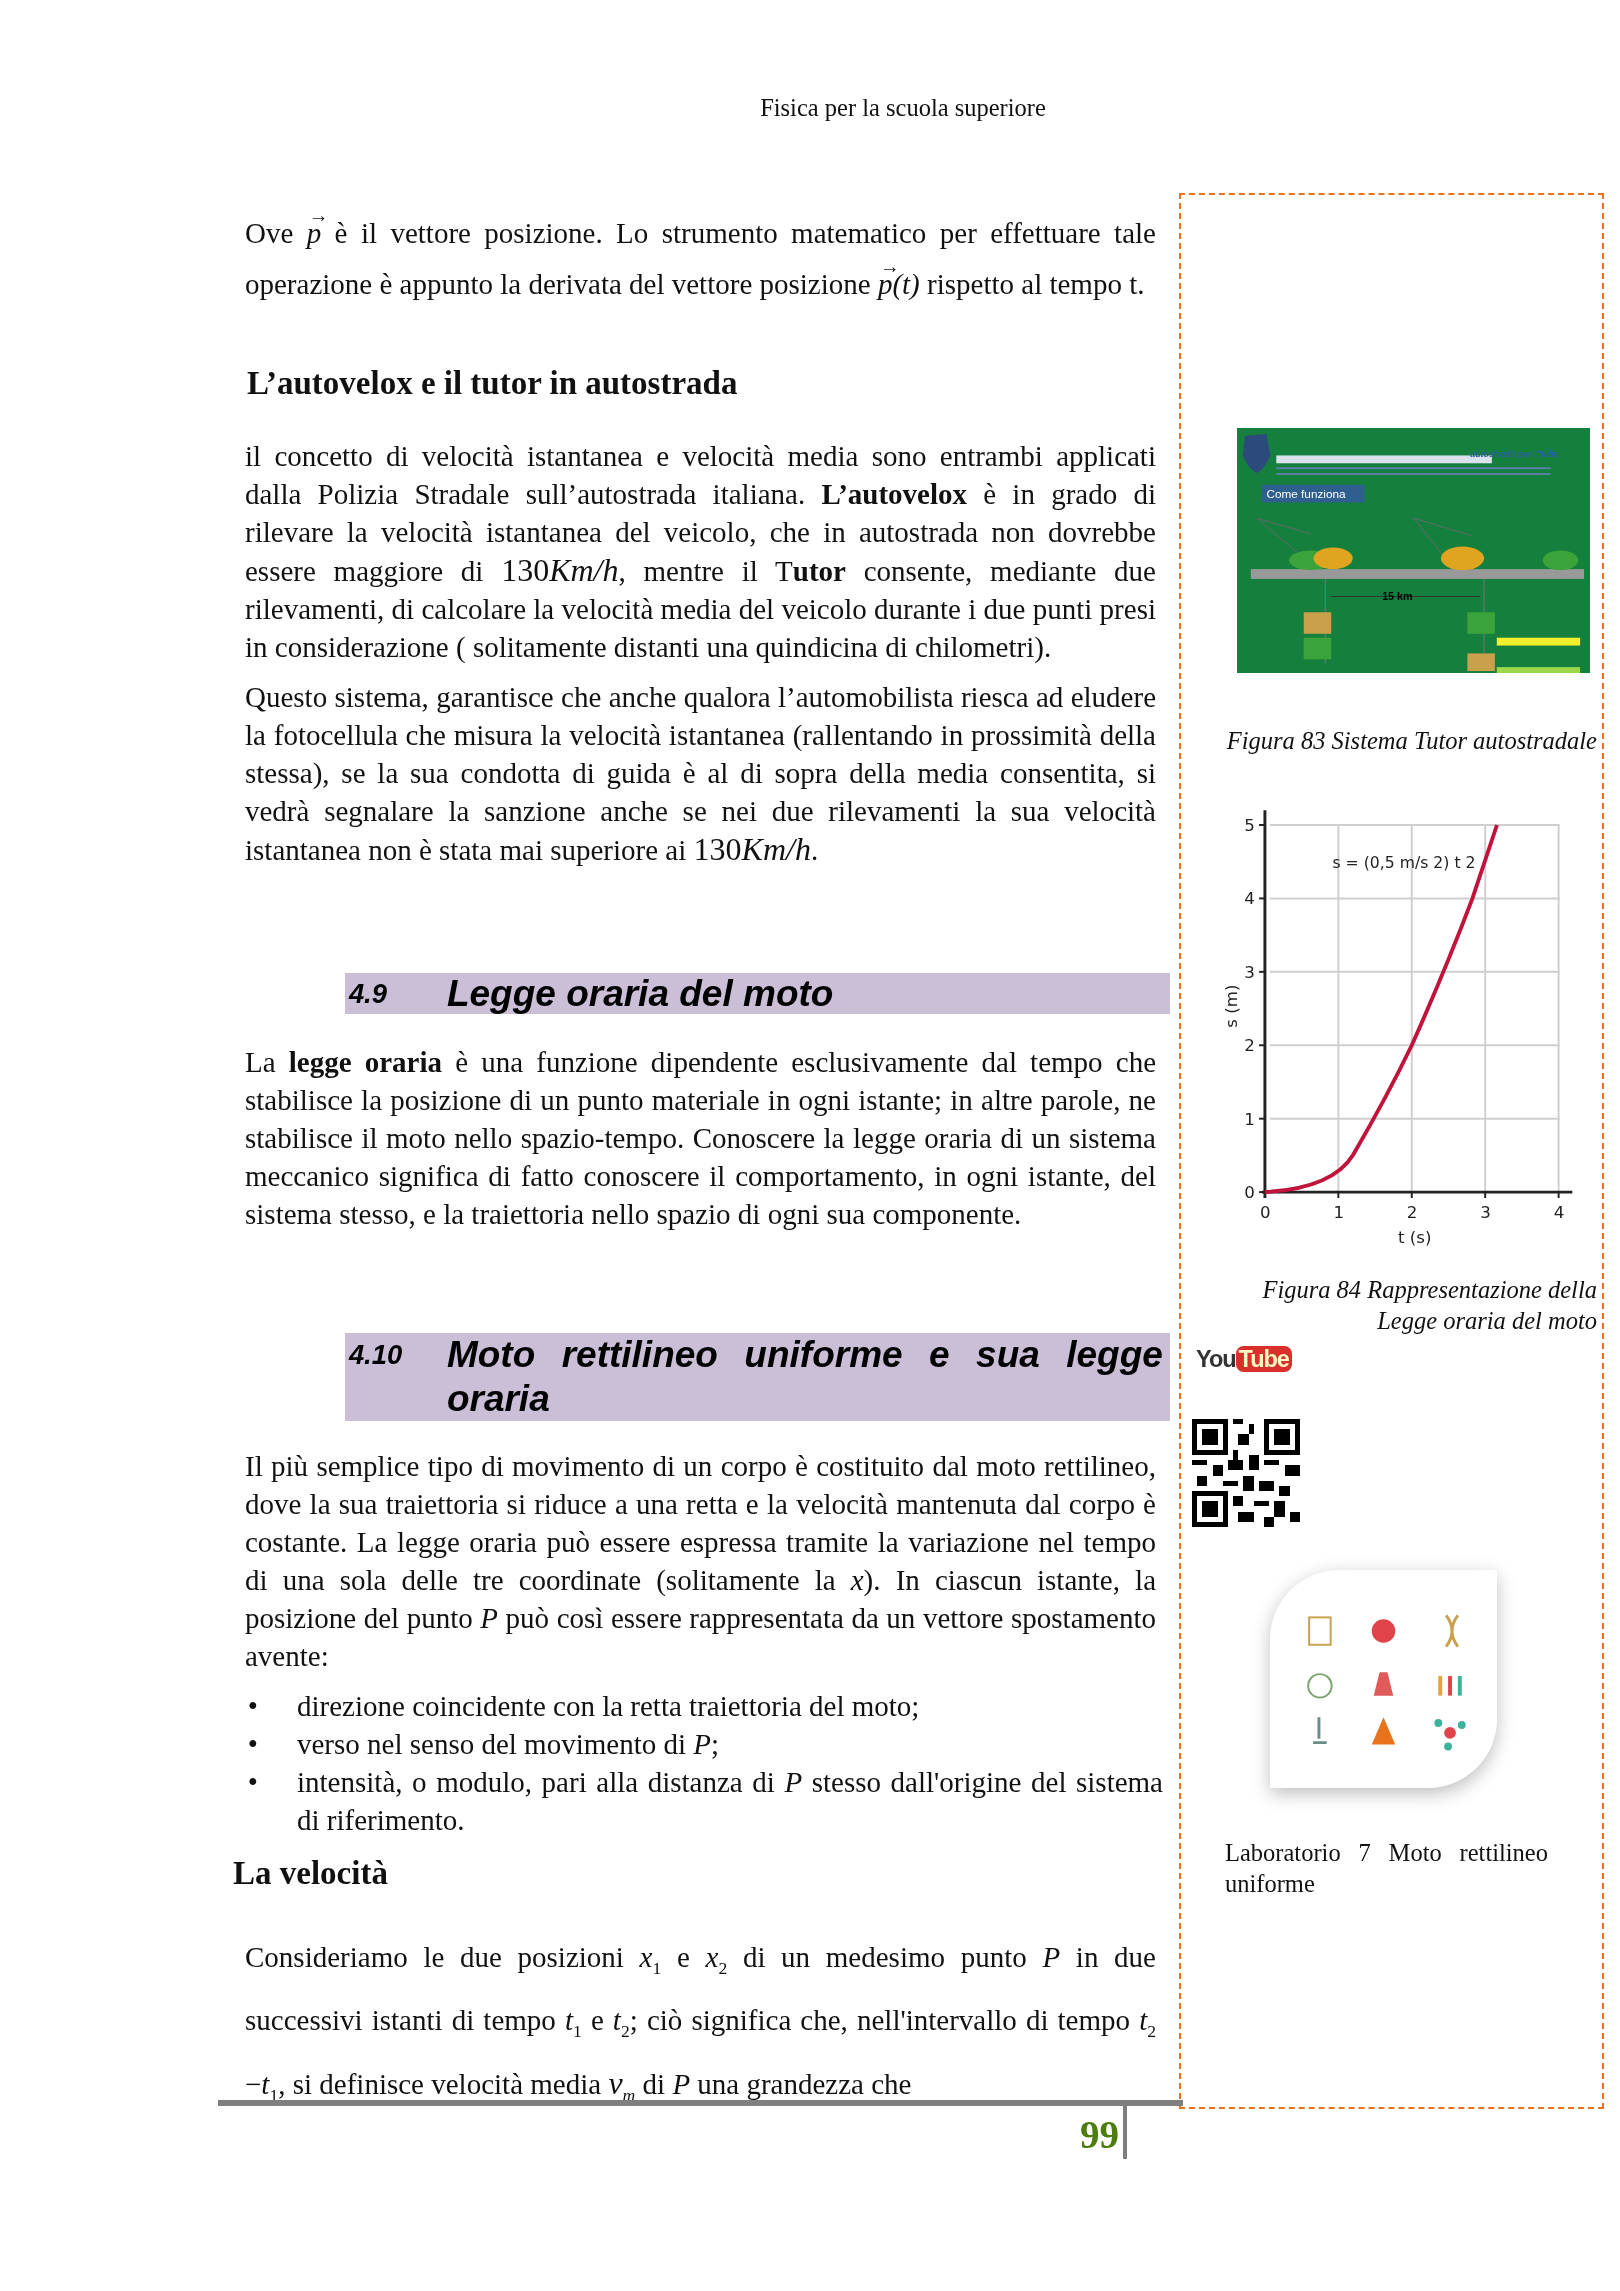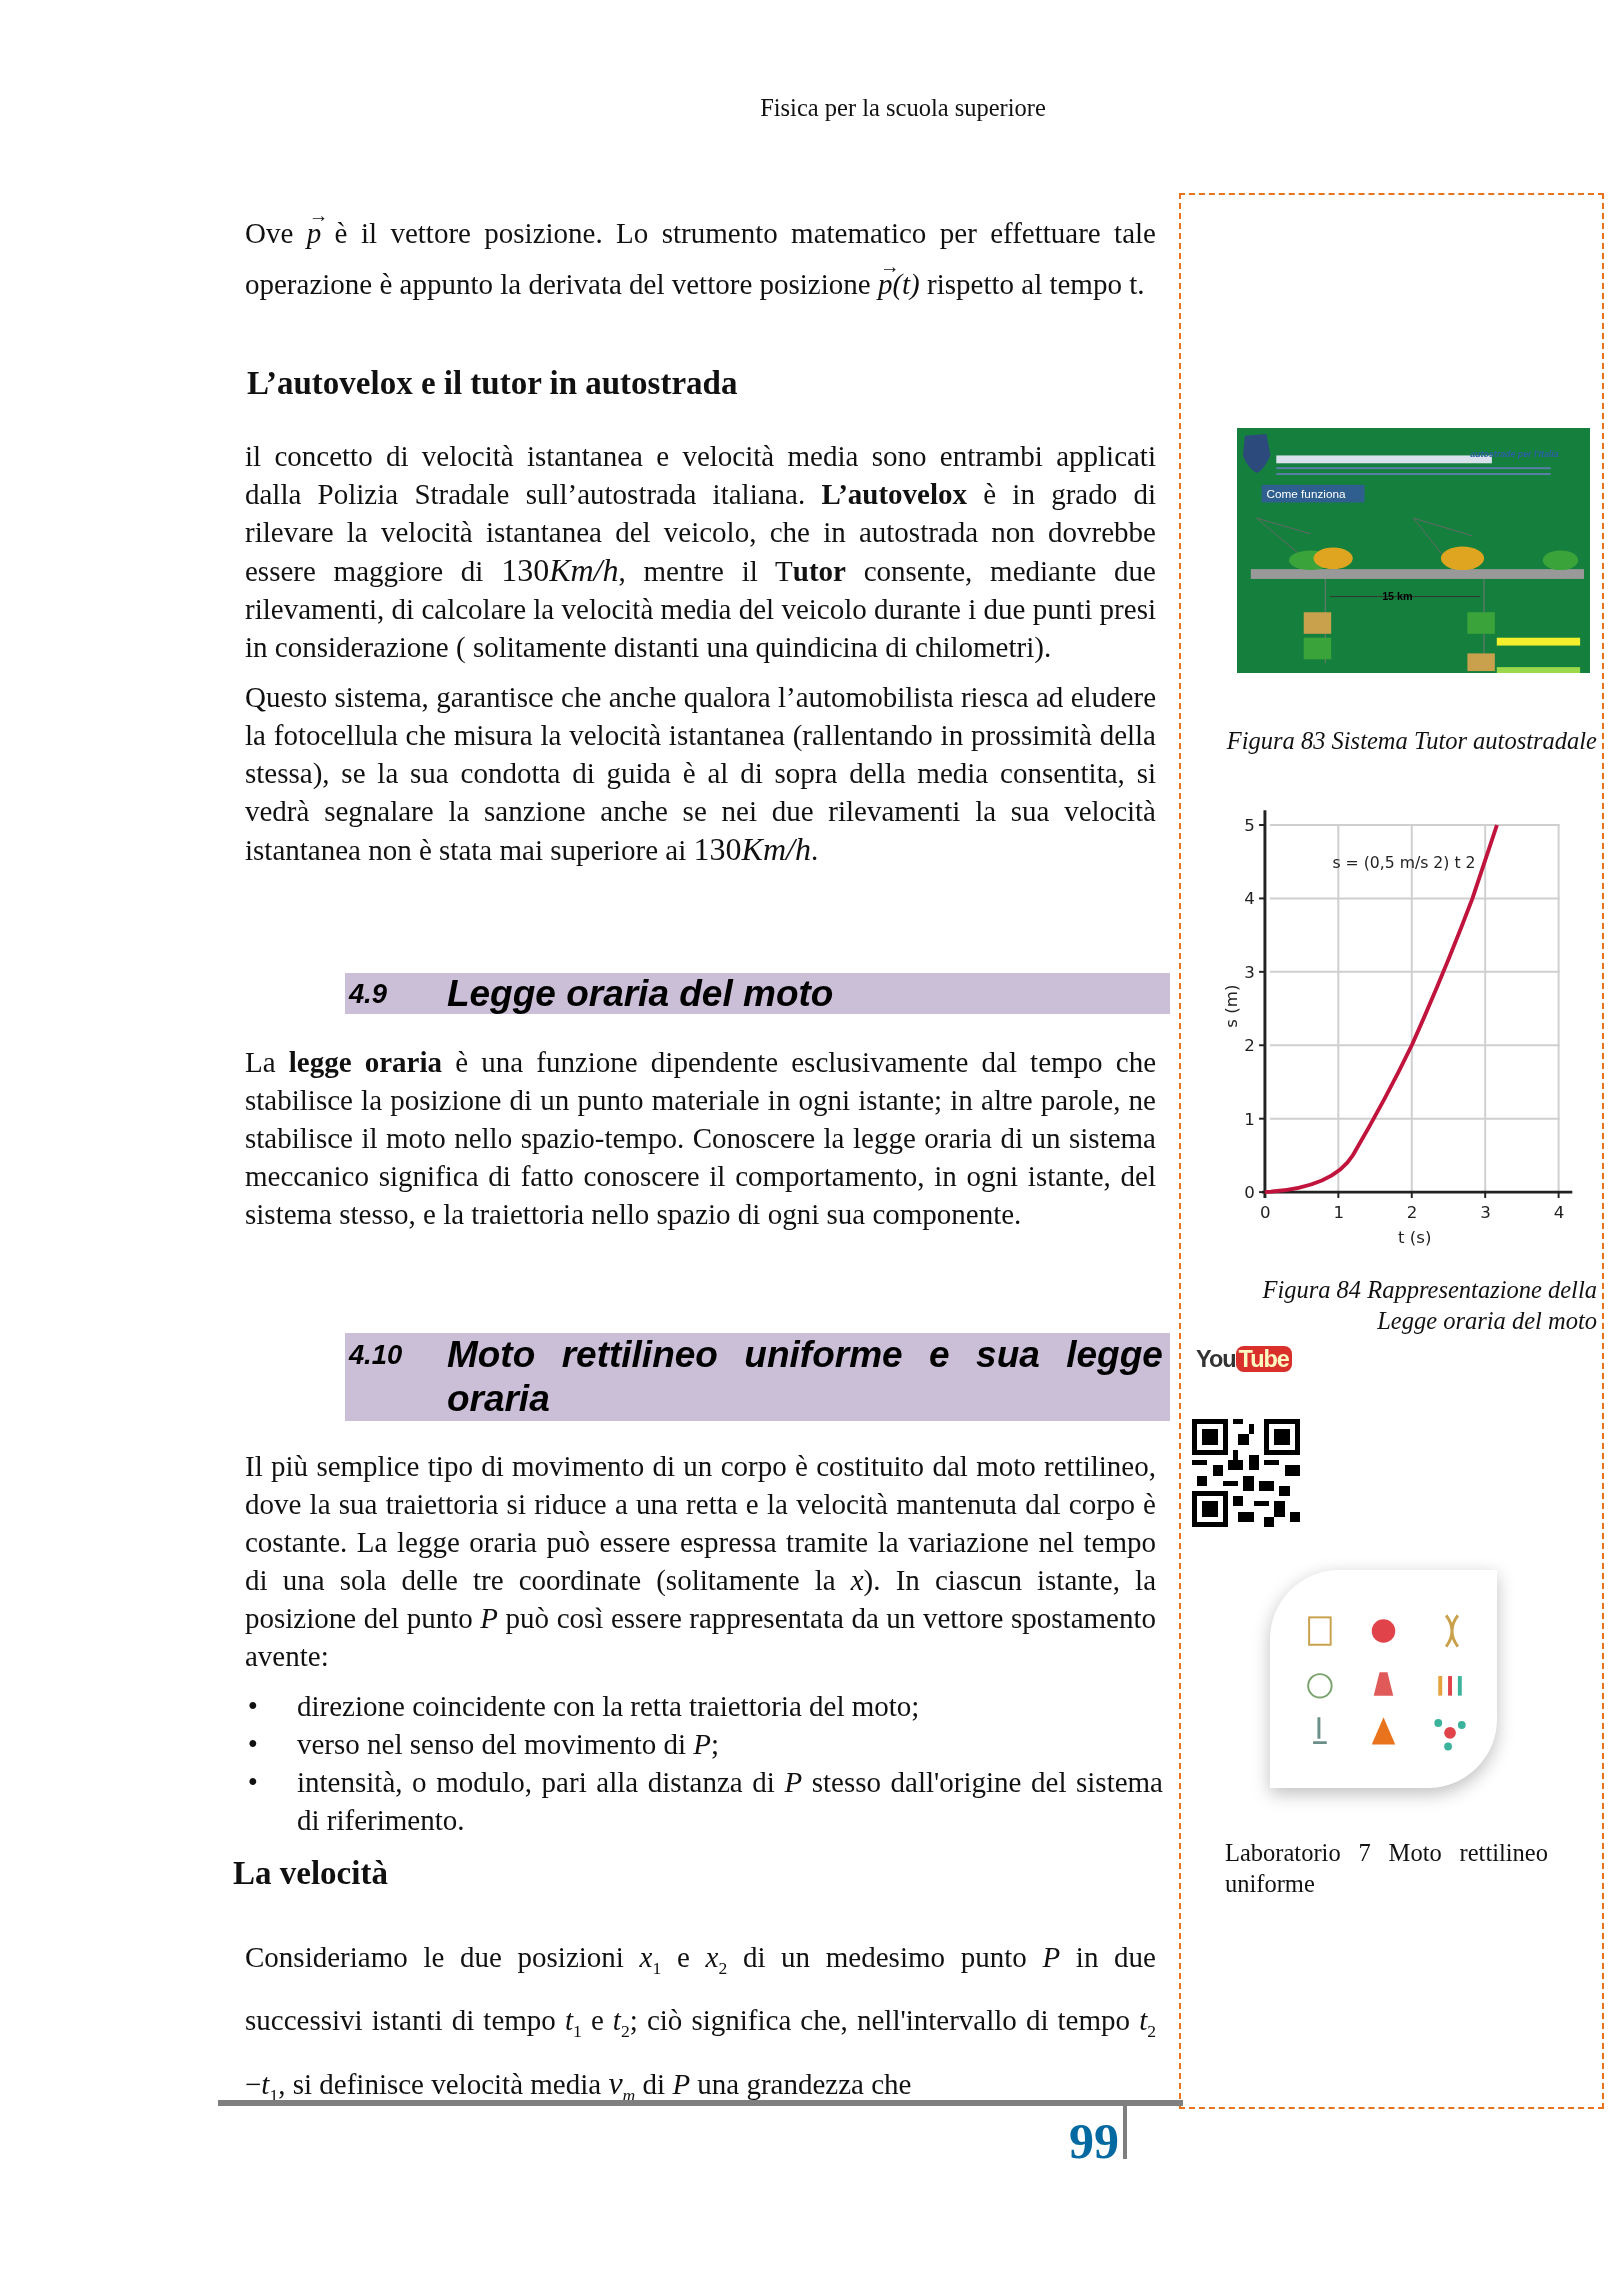--- a/index.html
+++ b/index.html
@@ -19,21 +19,21 @@
   .vec { position:relative; display:inline-block; }
   .vec::before { content:"\2192"; position:absolute; top:-17.6px; left:2px; font-size:19.6px; font-style:normal; }
   sub { font-size:17.6px; }
   ul.bul { margin:5px; padding:0; list-style:none; }
   ul.bul li { position:relative; padding-left:59px; }
   ul.bul li::before { content:"\2022"; position:absolute; left:9.8px; }
   .sidebar-box { left:1179px; top:193px; width:425px; height:1916px; border:2.9px dashed #e8731c; border-right-width:2.9px; box-sizing:border-box; }
   .caption { font-style:italic; font-size:24.5px; text-align:right; line-height:31px; }
   .footer-rule { left:218px; top:2100px; width:965px; height:5.9px; background:#7f7f7f; }
   .footer-tick { left:1123px; top:2106px; width:3.9px; height:53px; background:#7f7f7f; }
-  .page-num { left:1039px; top:2112px; width:80px; text-align:right; font-size:50px; font-weight:bold; color:#0369a1; }
+  .page-num { left:1039px; top:2112px; width:80px; text-align:right; font-size:39px; font-weight:bold; color:#4d7c0f; }
   .fig-tutor { left:1237px; top:428px; width:353px; height:245px; background:#15803d; }
   .yt { left:1196px; top:1346px; width:98px; height:45px; }
   .qr { left:1191px; top:1419px; width:110px; height:108px; }
   .lab-card { left:1270px; top:1570px; width:227px; height:218px; background:#fff; border-radius:69px 0 69px 0;
               box-shadow: 0 5.9px 17.6px rgba(0,0,0,0.25); }
 </style>
 </head>
 <body>
 
 <div class="abs running-head">Fisica  per la scuola superiore</div>

